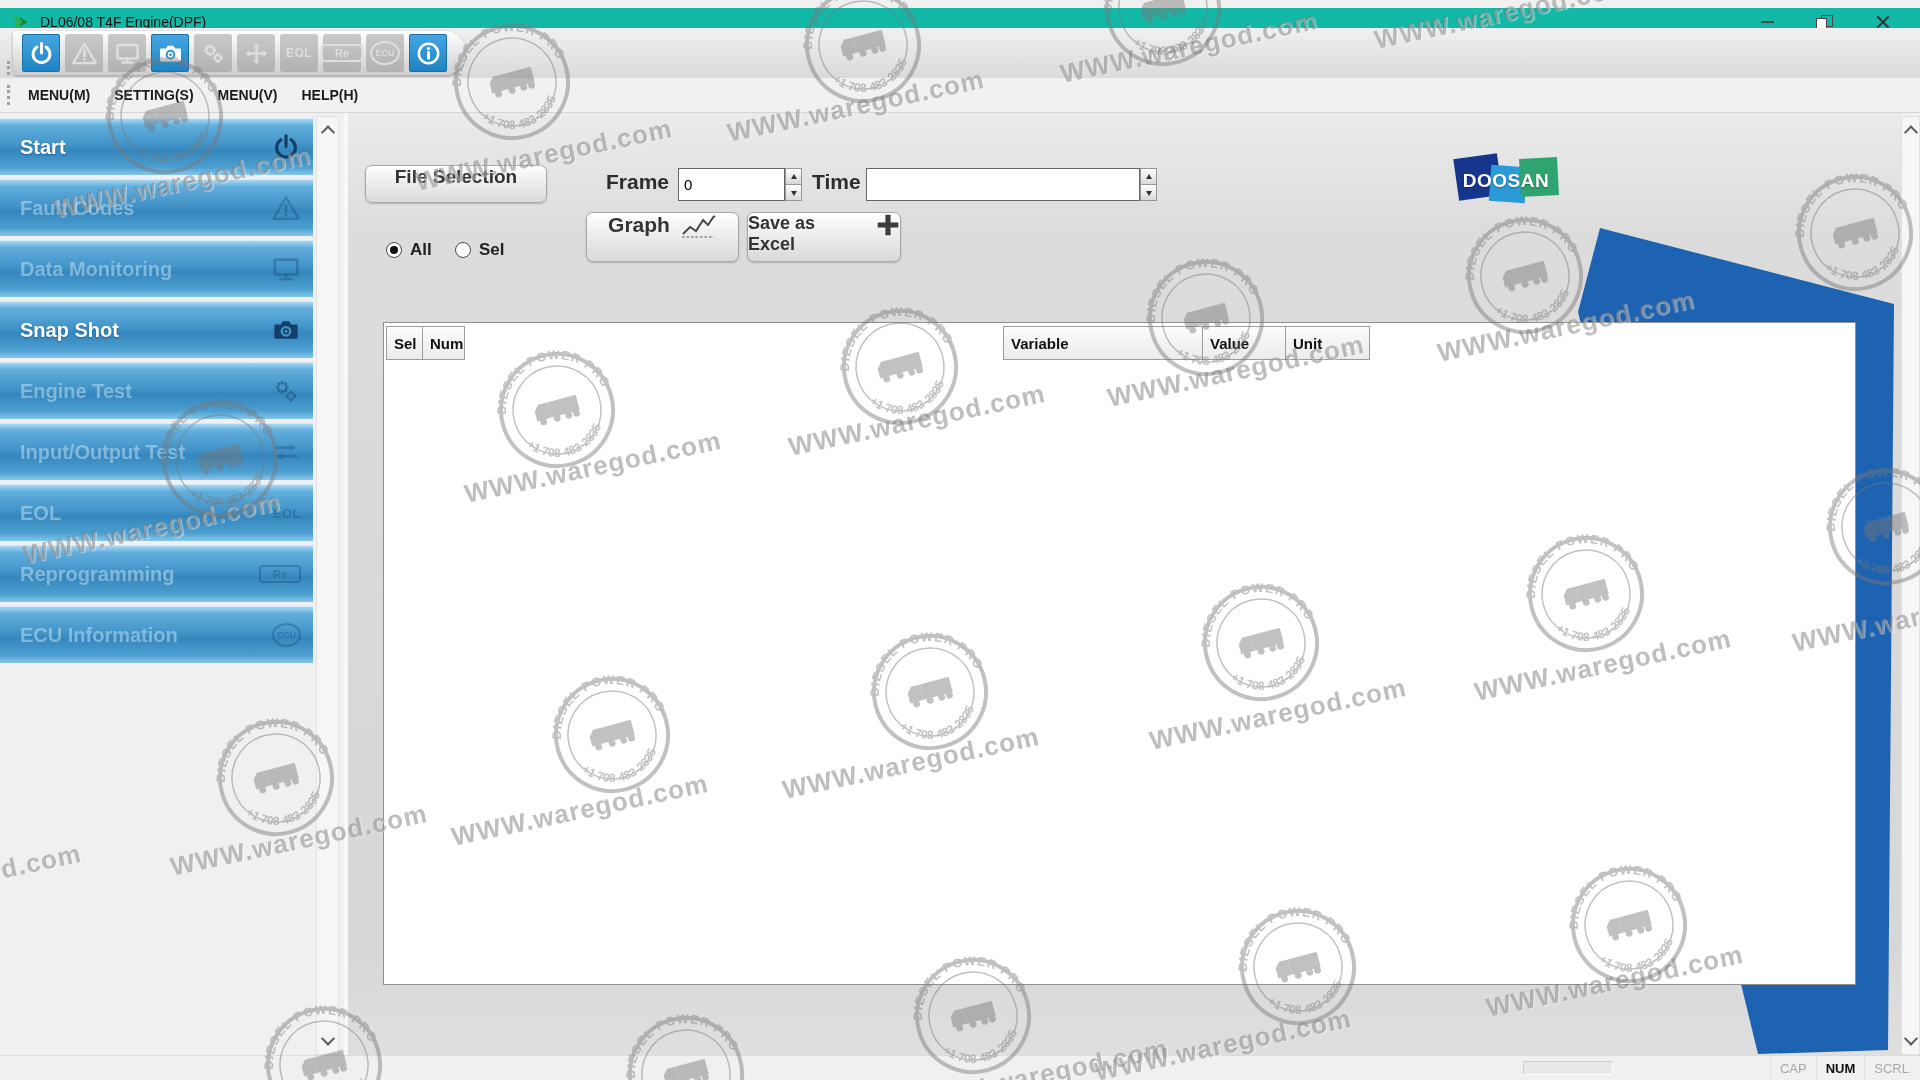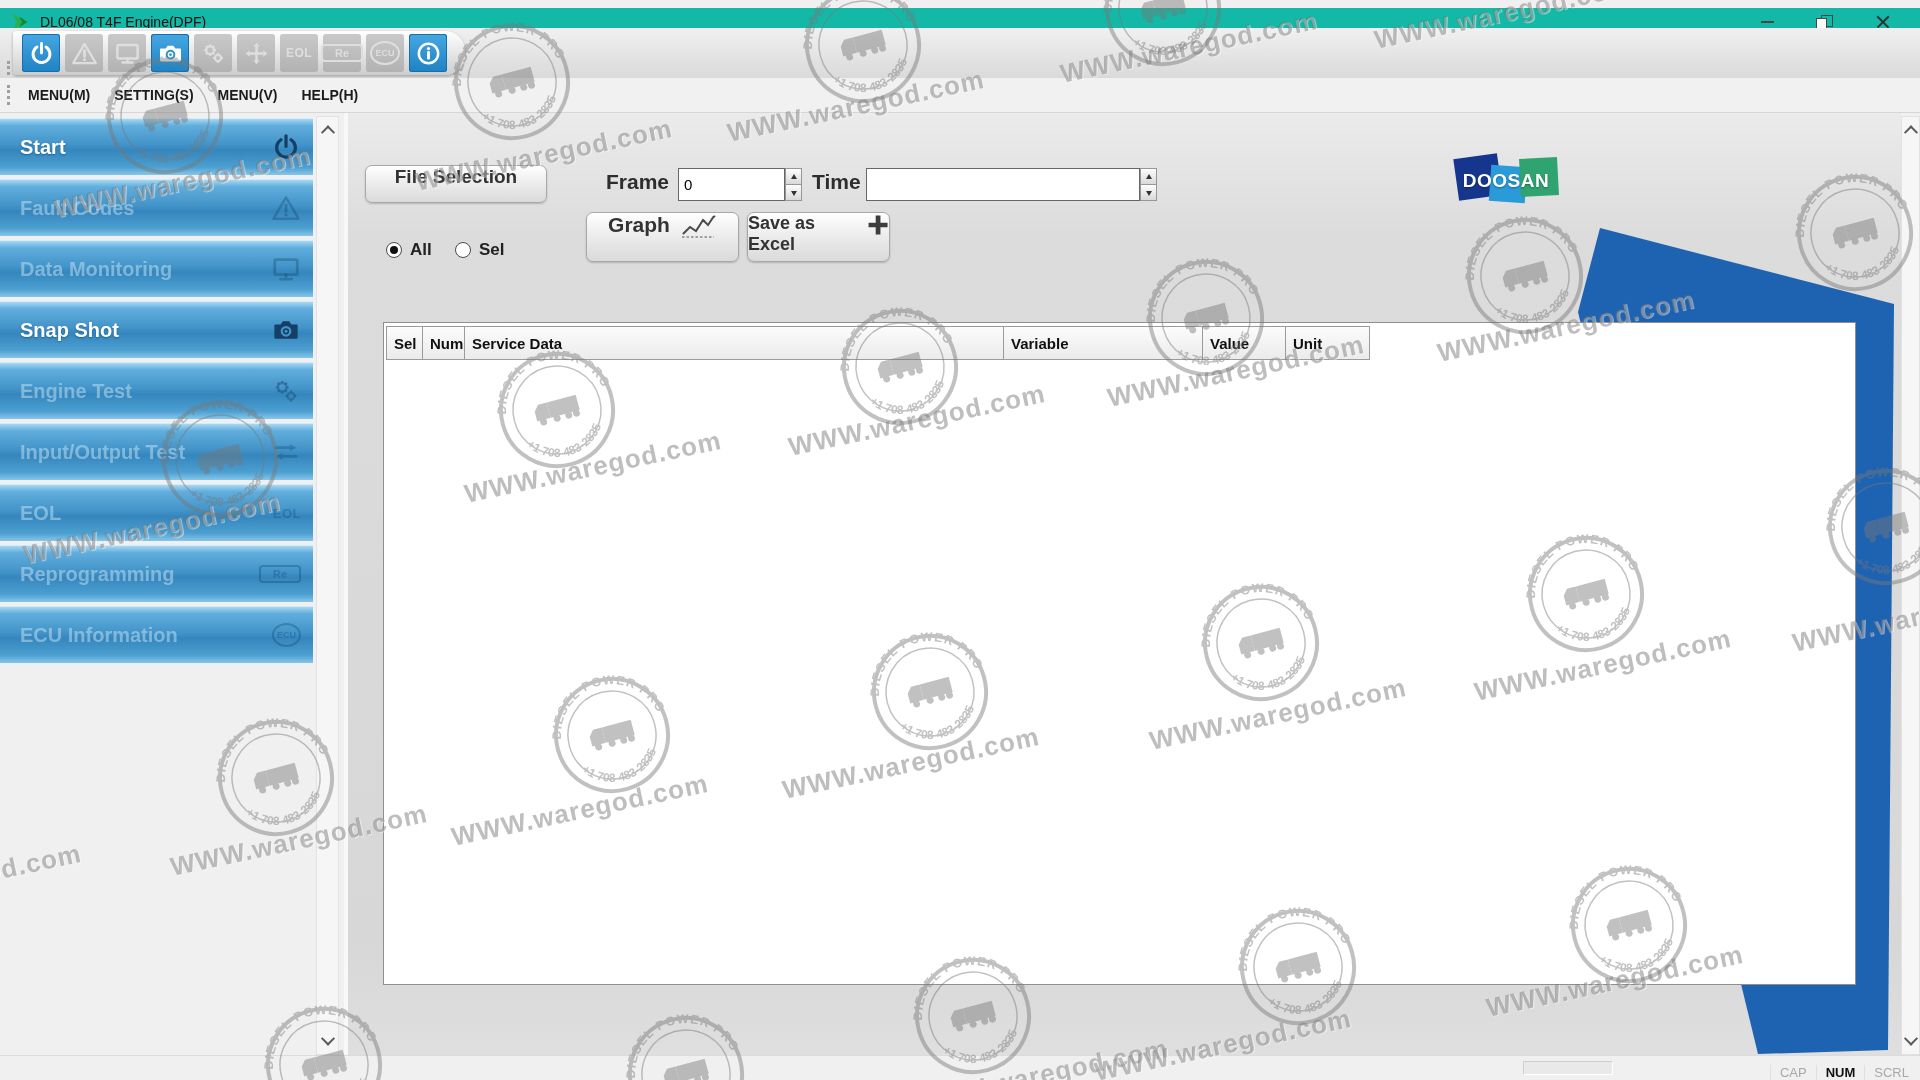--- a/index.html
+++ b/index.html
@@ -73,21 +73,21 @@
      background:linear-gradient(180deg,#ebebeb,#dcdcdc 120px,#d7d7d7 88%,#dfdfdf);
      border-left:4px solid #f8f8f8;}
   #swoosh{position:absolute;left:1578px;top:228px;width:316px;height:826px;background:#1e63b2;
      clip-path:polygon(22px 0px,316px 76px,310px 822px,180px 826px,0px 84px);z-index:1;}
 
   .btn{position:absolute;display:flex;align-items:flex-start;justify-content:center;gap:9px;
      background:linear-gradient(180deg,#ffffff,#ededed 45%,#dadada);border:1px solid #a8a8a8;border-radius:7px;
      font-weight:700;color:#333;box-shadow:0 1px 2px rgba(0,0,0,.2),inset 0 1px 0 #fff;box-sizing:border-box;z-index:3;}
   #fileBtn{left:365px;top:165px;width:182px;height:38px;font-size:19px;}
   #graphBtn{left:586px;top:212px;width:153px;height:50px;font-size:21px;}
-  #excelBtn{left:747px;top:212px;width:143px;height:50px;font-size:18px;}
+  #excelBtn{left:747px;top:212px;width:154px;height:50px;font-size:18px;}
 
   .ctl-label{position:absolute;font-size:21px;font-weight:700;color:#2d2d2d;z-index:3;}
   #frameLabel{left:606px;top:170px;}
   #timeLabel{left:812px;top:170px;}
   .inp{position:absolute;box-sizing:border-box;border:1px solid #666;background:#fff;font-size:15px;
        padding:0 5px;font-family:inherit;z-index:3;}
   #frameInput{left:678px;top:168px;width:107px;height:33px;}
   #timeInput{left:866px;top:168px;width:274px;height:33px;}
   .spin{position:absolute;width:17px;height:33px;display:flex;flex-direction:column;z-index:3;}
   #frameSpin{left:785px;top:168px;}
@@ -117,21 +117,21 @@
   #table{position:absolute;left:383px;top:322px;width:1473px;height:663px;background:#fff;
      border:1px solid #8f8f8f;box-sizing:border-box;z-index:2;}
   .th{position:absolute;top:3px;height:34px;background:linear-gradient(#fcfcfc,#ebebeb);
      border:1px solid #9b9b9b;box-sizing:border-box;display:flex;align-items:center;padding-left:7px;}
   .th span{font-size:15px;font-weight:600;color:#101010;}
 
   
   #statusbar{position:absolute;left:0;top:1055px;width:1920px;height:25px;background:#f0f0f0;border-top:1px solid #dcdcdc;box-sizing:border-box;}
   #statusBox{position:absolute;left:1523px;top:5px;width:90px;height:14px;background:#e9e9e9;
      border:1px solid #cfcfcf;border-bottom-color:#fff;border-right-color:#fff;box-sizing:border-box;}
-  #statusKeys{position:absolute;right:2px;top:0;height:24px;display:flex;align-items:flex-end;}
+  #statusKeys{position:absolute;right:2px;top:0;height:24px;display:flex;}
   .skey{padding:0 9px;display:flex;align-items:center;font-size:13px;color:#a8a8a8;border-left:1px solid #e0e0e0;}
   .skey.active{color:#111;font-weight:700;}
 
   
   #wm{position:absolute;left:0;top:0;width:1920px;height:1080px;z-index:9;pointer-events:none;overflow:hidden;}
   .wm-url{position:absolute;font-size:26px;font-weight:700;letter-spacing:1px;color:rgba(110,110,110,.45);
      transform:rotate(-12deg);white-space:nowrap;text-shadow:1px 1px 0 rgba(255,255,255,.45);}
   .wm-stamp{position:absolute;width:120px;height:120px;transform:rotate(-15deg);opacity:.45;}
 </style>
 </head>
@@ -394,23 +394,20 @@
     <span class="sq sq3"></span>
     <span id="doosanText">DOOSAN</span>
   </div>
 
   <div id="table">
     <div class="th" style="left:2px;width:37px">
         <span>Sel</span>
       </div>
     <div class="th" style="left:38px;width:43px">
         <span>Num</span>
-      </div>
-    <div class="th" style="left:80px;width:540px">
-        <span>Service Data</span>
       </div>
     <div class="th" style="left:619px;width:200px">
         <span>Variable</span>
       </div>
     <div class="th" style="left:818px;width:84px">
         <span>Value</span>
       </div>
     <div class="th" style="left:901px;width:85px">
         <span>Unit</span>
       </div>

